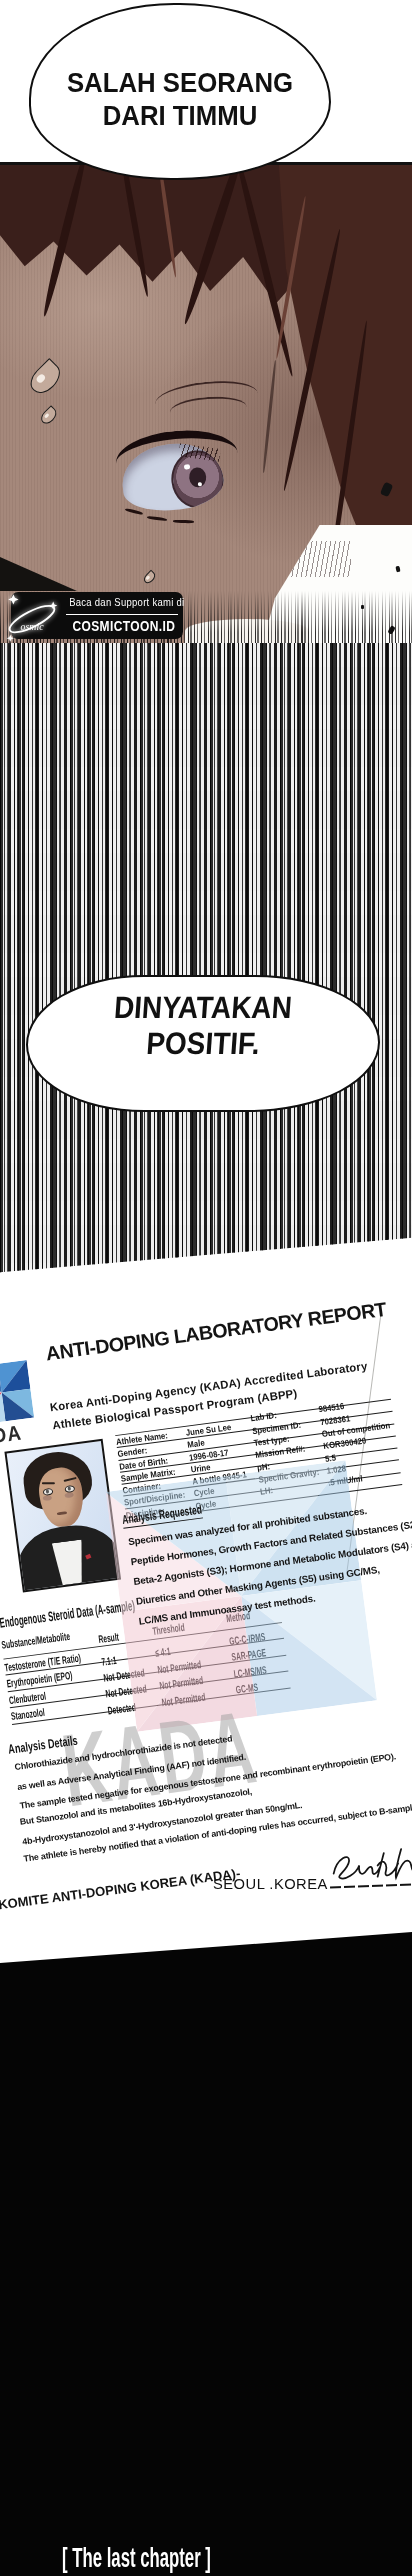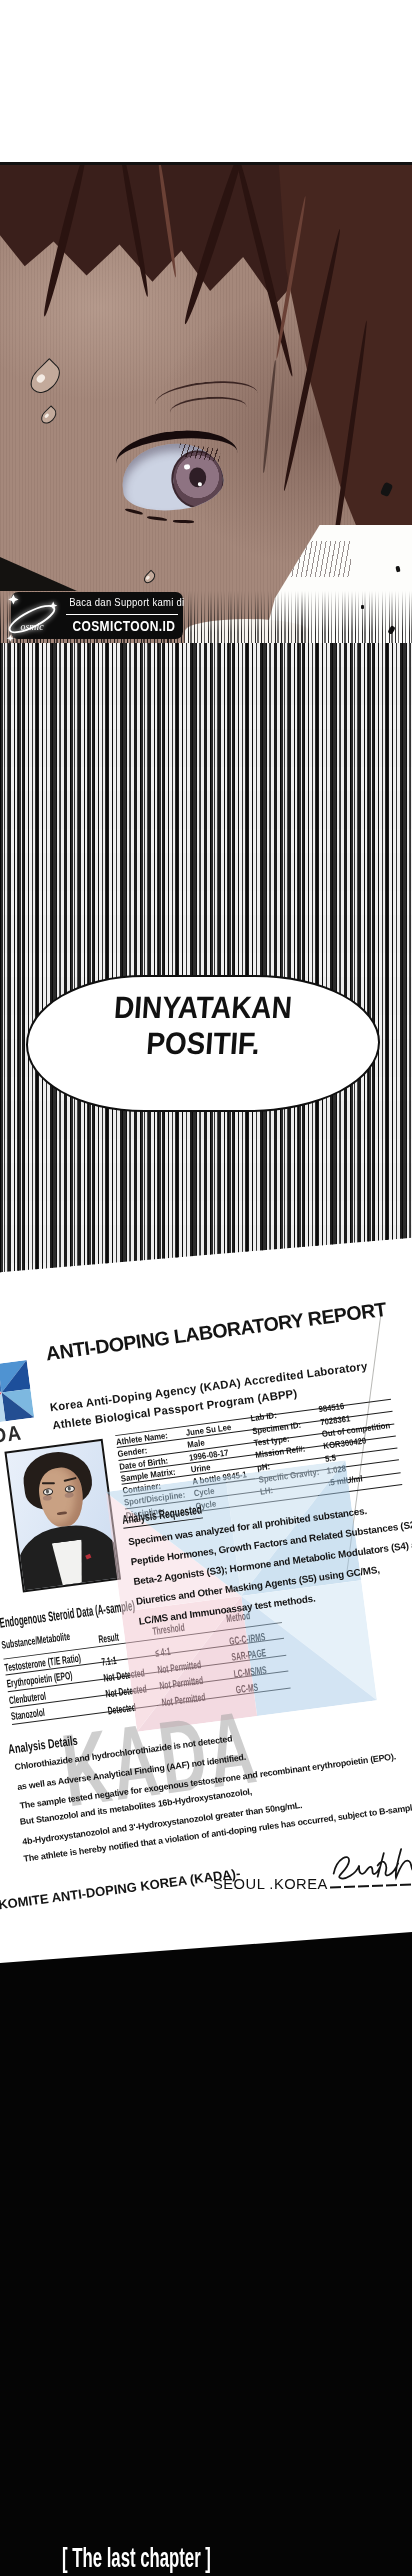--- a/index.html
+++ b/index.html
@@ -144,20 +144,26 @@
   #blackBand{left:0;top:1932px;width:412px;height:796px;background:#050505;z-index:8;
      clip-path:polygon(0 31px,100% 0,100% 100%,0 100%)}
   #chapter{position:absolute;left:0;top:611px;width:273px;text-align:center;color:#fff;
      font-size:27px;font-weight:700;transform:scaleX(.62);transform-origin:50% 50%;white-space:nowrap}
 </style>
 </head>
 <body>
 
 <div id="page">
 
+  <div id="bubble1" class="abs bubble">
+    <div class="pad">
+      <div class="l nw">SALAH SEORANG</div>
+      <div class="l nw">DARI TIMMU</div>
+    </div>
+  </div>
 
   <div id="panelTopLine" class="abs"></div>
 
   <div id="facePanel" class="abs">
     <div class="hairTop"></div>
     <div class="hairRight"></div>
     <div class="strand" style="left:61px;top:-15.5px;width:8.2px;height:170px;transform:rotate(14deg)"></div>
     <div class="strand" style="left:131px;top:-20.6px;width:6.2px;height:155px;transform:rotate(-10deg)"></div>
     <div class="strand" style="left:211px;top:-31px;width:9.3px;height:196px;transform:rotate(18deg)"></div>
     <div class="strand" style="left:260px;top:-20.6px;width:7.2px;height:237px;transform:rotate(-14deg)"></div>

